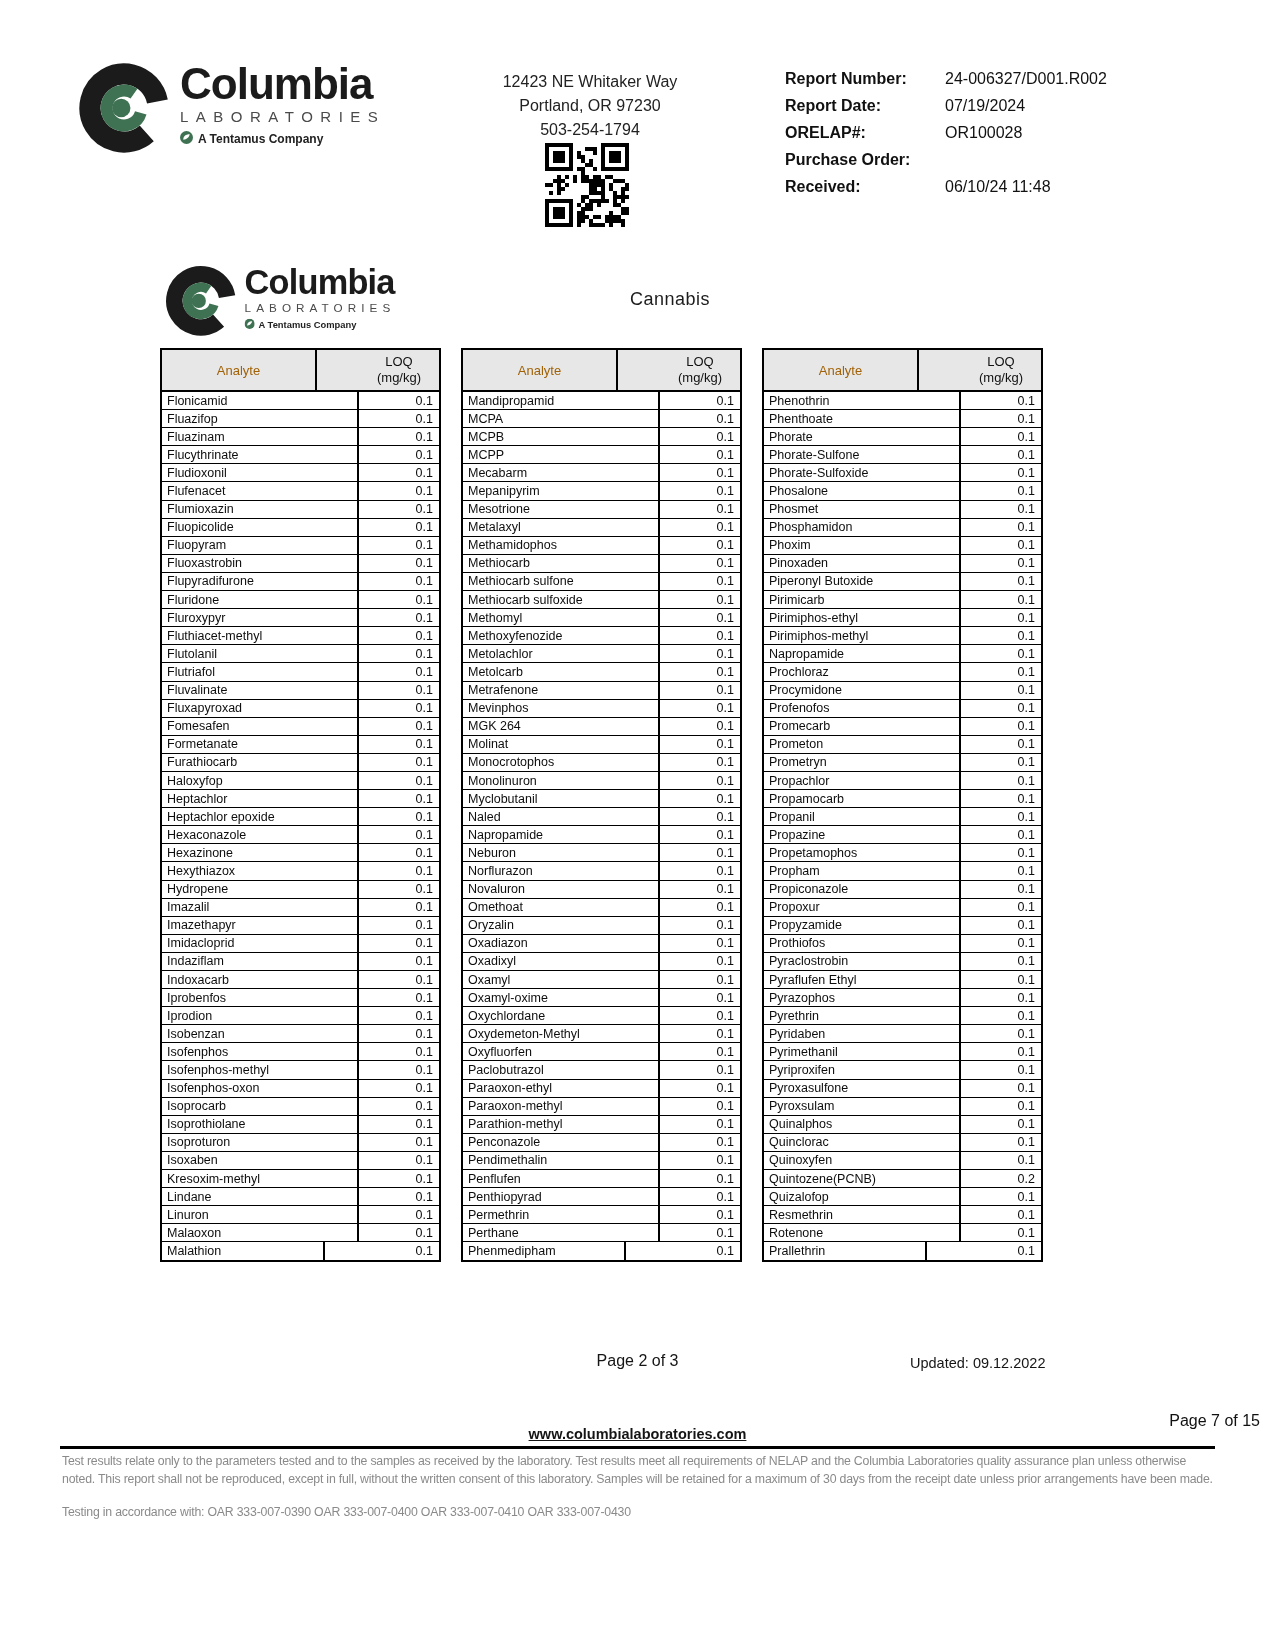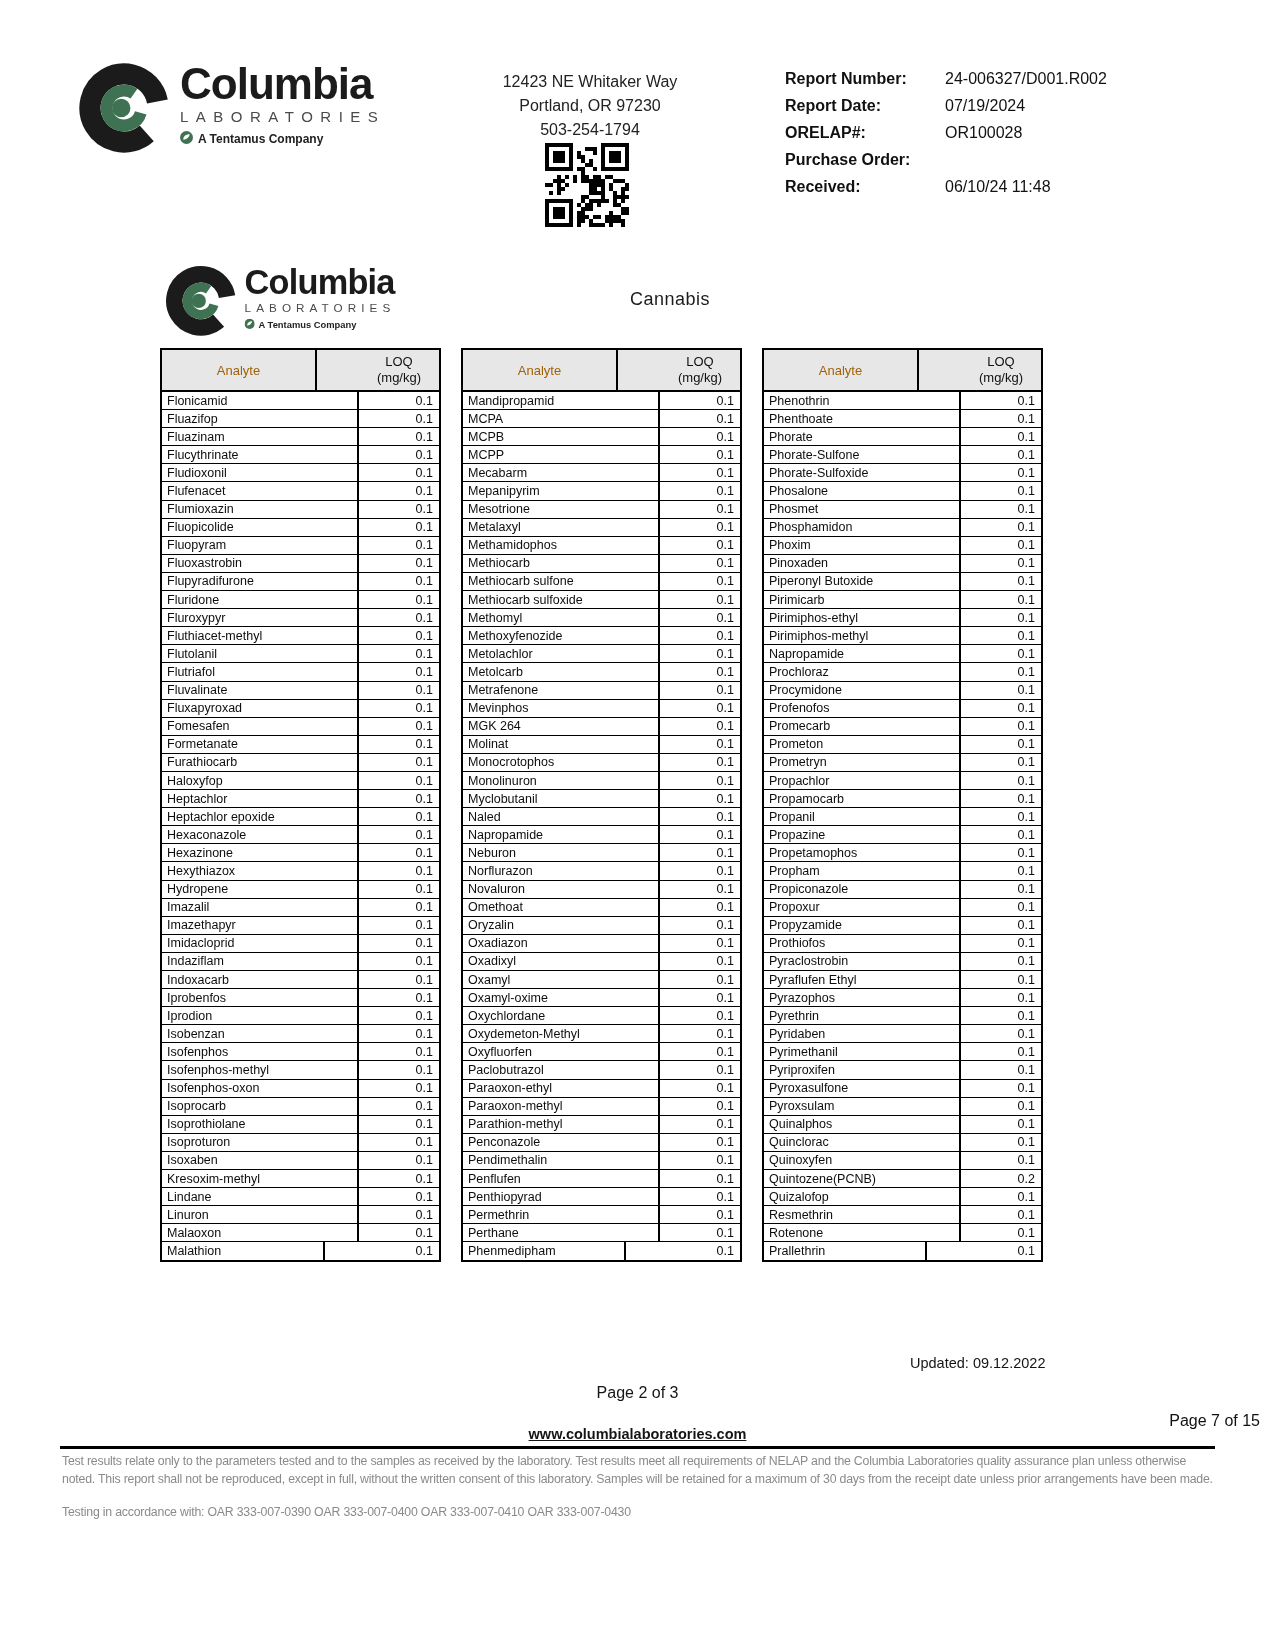--- a/index.html
+++ b/index.html
@@ -34,21 +34,21 @@
   .th-analyte{flex:1;display:flex;align-items:center;justify-content:center;font-size:13px;color:#a16207;border-right:2px solid #000;}
   .th-loq{width:80px;display:flex;flex-direction:column;align-items:center;justify-content:center;font-size:13px;color:#111;line-height:1.2;margin-left:42px;}
   .trow{display:flex;height:17.1px;border-bottom:1.6px solid #000;align-items:center;}
   .trow:last-child{border-bottom:none;gap:34px;}
   .ta{flex:1;padding-left:5px;font-size:12.5px;white-space:nowrap;overflow:hidden;border-right:2px solid #000;height:100%;display:flex;align-items:center;color:#0d0d0d;}
   .tl{width:80px;text-align:right;padding-right:6px;box-sizing:border-box;font-size:12.5px;color:#0d0d0d;}
   .t1{left:160px;} .t2{left:461px;} .t3{left:762px;}
 
   
   .footnote-left{position:absolute;left:163px;top:1345px;font-size:14.5px;color:#151515;line-height:1.65;}
-  .page-center{position:absolute;left:0;top:1384px;width:1275px;text-align:center;font-size:16px;color:#151515;}
+  .page-center{position:absolute;left:0;top:1352px;width:1275px;text-align:center;font-size:16px;color:#151515;}
   .updated{position:absolute;left:910px;top:1355px;font-size:14.5px;color:#151515;}
   .page-right{position:absolute;right:62px;top:1412px;font-size:16px;color:#111;}
   .site{position:absolute;left:0;top:1426px;width:1275px;text-align:center;font-size:14.5px;font-weight:bold;text-decoration:underline;color:#151515;}
   .rule{position:absolute;left:60px;top:1446px;width:1155px;height:3px;background:#000;}
   .disclaimer{position:absolute;left:62px;top:1453px;width:1155px;font-size:12.3px;color:#8a8a8a;line-height:1.45;letter-spacing:-.2px;}
   .accordance{position:absolute;left:62px;top:1505px;width:1155px;font-size:12.3px;color:#8a8a8a;letter-spacing:-.2px;}
 </style>
 </head>
 <body>
 

